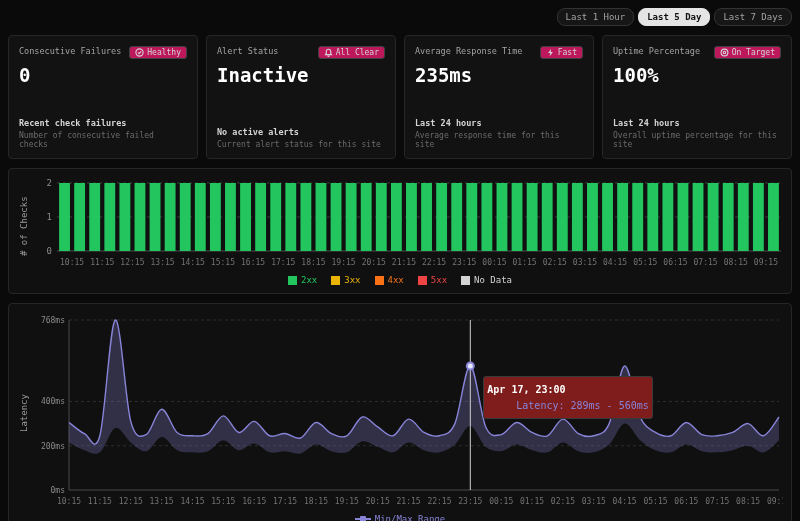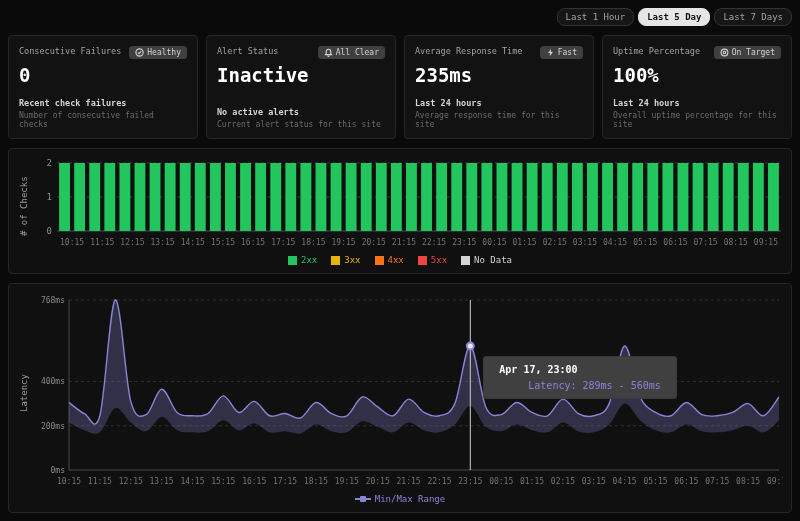--- a/index.html
+++ b/index.html
@@ -15,28 +15,28 @@
   .range-btn {
     font-family: inherit; font-size: 9px; padding: 3px 8px; cursor: pointer;
     background: #161616; color: #a3a3a3; border: 1px solid #333; border-radius: 8px;
   }
   .range-btn.active { background: #e5e5e5; color: #111; border-color: #e5e5e5; font-weight: bold; }
 
   
   .cards { display: grid; grid-template-columns: repeat(4, 1fr); gap: 8px; margin-bottom: 9px; }
   .card {
     background: #121212; border: 1px solid #262626; border-radius: 4px;
-    padding: 10px 10px 9px 10px; height: 104px; display: flex; flex-direction: column;
+    padding: 10px 10px 9px 10px; height: 124px; display: flex; flex-direction: column;
   }
   .card-head { display: flex; justify-content: space-between; align-items: flex-start; gap: 4px; }
   .card-title { font-size: 8.5px; color: #a3a3a3; line-height: 1.2; }
   .badge {
     display: inline-flex; align-items: center; gap: 3px; flex: none;
     border: 1px solid #3f3f3f; border-radius: 3px; padding: 1px 5px;
-    font-size: 8px; color: #d4d4d4; background: #404040; white-space: nowrap;
+    font-size: 8px; color: #d4d4d4; background: #be185d; white-space: nowrap;
   }
   .badge svg { display: block; }
   .card-value { font-size: 19px; font-weight: bold; color: #ffffff; margin-top: 5px; }
   .card-sub { font-size: 8.5px; font-weight: bold; color: #d4d4d4; margin-top: auto; }
   .card-desc { font-size: 8px; color: #6b6b6b; margin-top: 3px; }
 
   
   .panel { background: #101010; border: 1px solid #262626; border-radius: 4px; padding: 8px; margin-bottom: 9px; }
   .panel-flex { display: flex; align-items: stretch; }
   .y-label {
@@ -49,22 +49,22 @@
   .legend-row { display: flex; justify-content: center; align-items: center; gap: 14px; margin-top: 0; }
   .legend-item { display: inline-flex; align-items: center; gap: 4px; font-size: 9px; cursor: pointer; }
   .legend-swatch { width: 9px; height: 9px; display: inline-block; }
   .legend-line { width: 16px; height: 2px; display: inline-block; position: relative; }
   .legend-line::after {
     content: ''; position: absolute; left: 5px; top: -2px; width: 6px; height: 6px;
     background: inherit; border-radius: 1px;
   }
 
   .tooltip {
-    position: absolute; background: #404040; border: 1px solid #3a3a3a; border-radius: 3px;
-    padding: 7px 15px; font-size: 10px; pointer-events: none; white-space: nowrap; z-index: 5;
+    position: absolute; background: #7f1d1d; border: 1px solid #3a3a3a; border-radius: 3px;
+    padding: 7px 3px; font-size: 10px; pointer-events: none; white-space: nowrap; z-index: 5;
   }
   .tooltip-title { color: #ffffff; font-weight: bold; margin-bottom: 5px; }
   .tooltip-val { color: #8884d8; margin-left: 29px; }
 </style>
 </head>
 <body>
 
 <div class="page">
 
   <div class="topbar">

